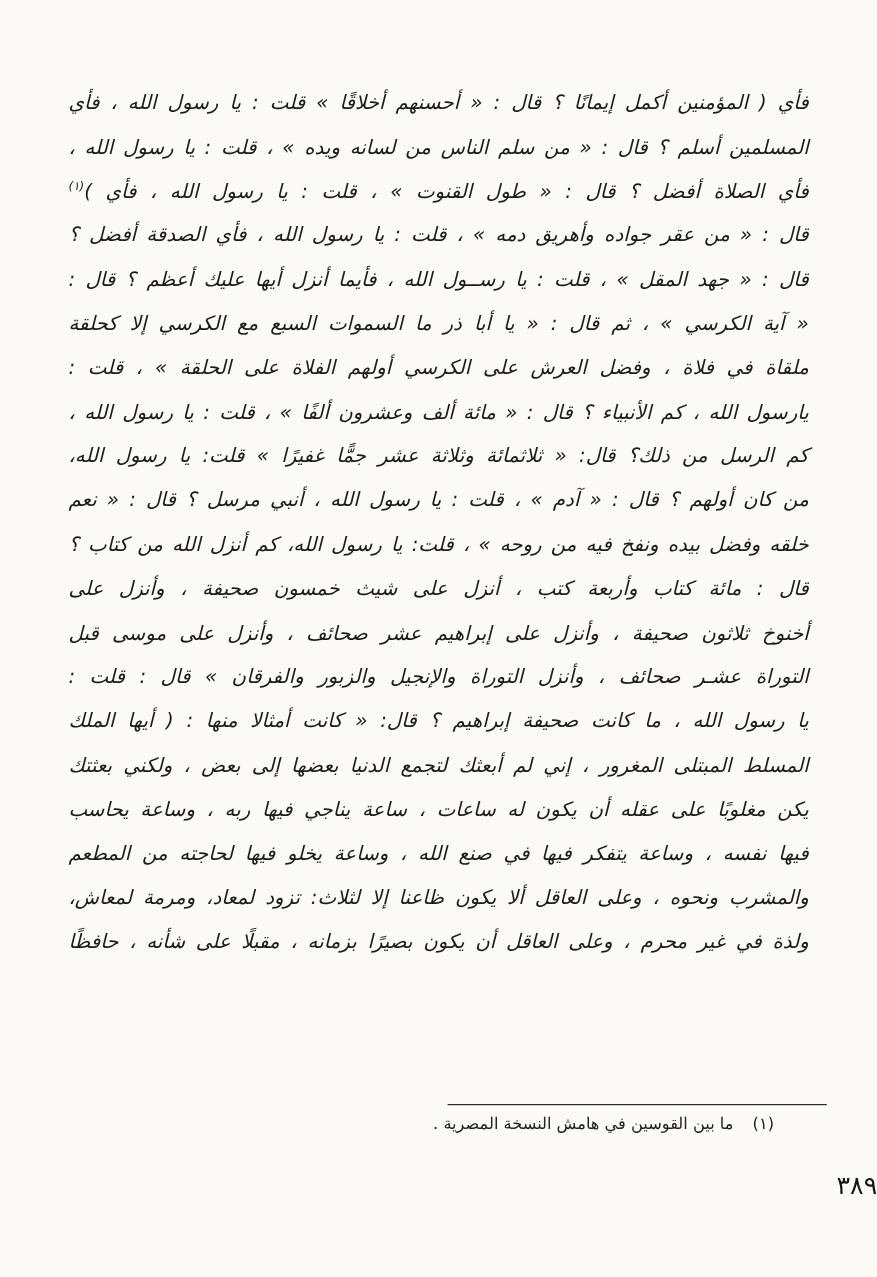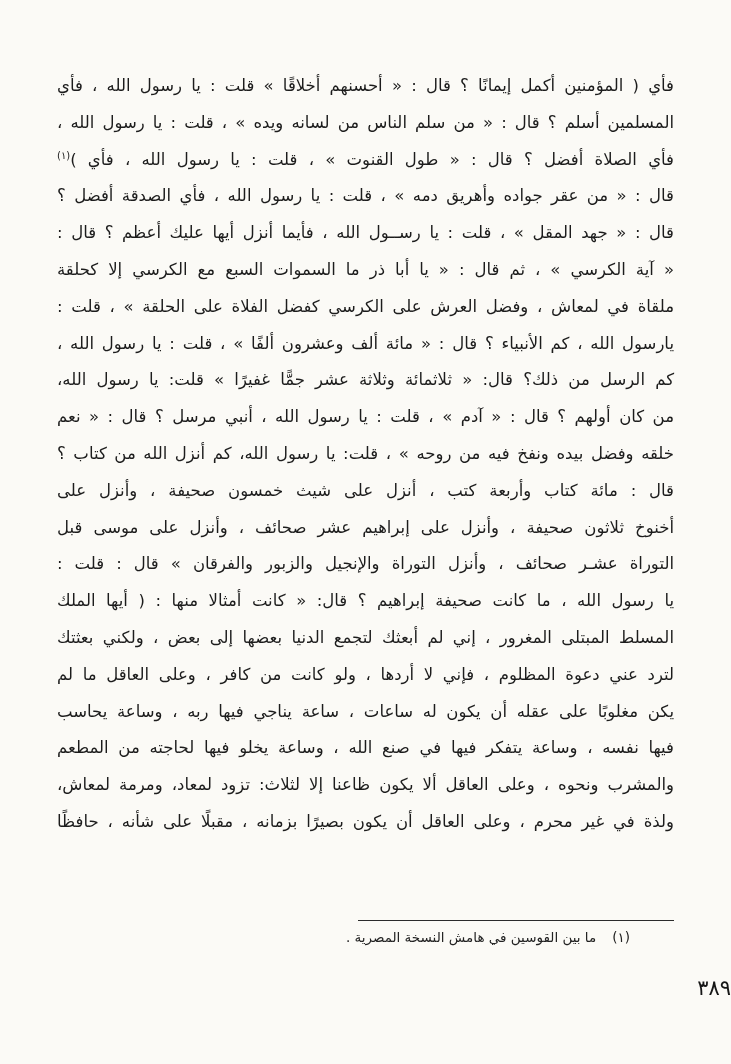--- a/index.html
+++ b/index.html
@@ -12,36 +12,37 @@
     overflow:hidden;
   }
   .page {
     position:absolute; inset:0;
     background:#fbfaf6;
   }
   .text-block {
     position:absolute;
     top:68px; right:57px; left:57px;
     direction:rtl;
+    font-style:italic;
   }
   .line {
     font-size:16.5px;
     line-height:36.8px;
     text-align:justify;
     text-align-last:justify;
     word-spacing:1px;
   }
   .line sup {
     font-size:10px;
     vertical-align:super;
     line-height:0;
   }
   .footnote-area {
     position:absolute;
-    right:57px; left:57px; top:920px;
+    right:42px; left:57px; top:920px;
     direction:rtl;
   }
   .footnote-rule {
     width:316px;
     border-top:1.5px solid #2b2b2b;
     margin-bottom:8px;
   }
   .footnote {
     font-size:13.5px;
     padding-right:44px;
@@ -62,31 +63,30 @@
 
 <div class="page">
 
   <div class="text-block" id="lines-container">
       <div class="line"><span>فأي ( المؤمنين أكمل إيمانًا ؟ قال : « أحسنهم أخلاقًا » قلت : يا رسول الله ، فأي</span></div>
       <div class="line"><span>المسلمين أسلم ؟ قال : « من سلم الناس من لسانه ويده » ، قلت : يا رسول الله ،</span></div>
       <div class="line"><span>فأي الصلاة أفضل ؟ قال : « طول القنوت » ، قلت : يا رسول الله ، فأي )</span><sup>(١)</sup></div>
       <div class="line"><span>قال : « من عقر جواده وأهريق دمه » ، قلت : يا رسول الله ، فأي الصدقة أفضل ؟</span></div>
       <div class="line"><span>قال : « جهد المقل » ، قلت : يا رســول الله ، فأيما أنزل أيها عليك أعظم ؟ قال :</span></div>
       <div class="line"><span>« آية الكرسي » ، ثم قال : « يا أبا ذر ما السموات السبع مع الكرسي إلا كحلقة</span></div>
-      <div class="line"><span>ملقاة في لمعاش ، وفضل العرش على الكرسي كفضل الفلاة على الحلقة » ، قلت :</span></div>
+      <div class="line"><span>ملقاة في فلاة ، وفضل العرش على الكرسي أولهم الفلاة على الحلقة » ، قلت :</span></div>
       <div class="line"><span>يارسول الله ، كم الأنبياء ؟ قال : « مائة ألف وعشرون ألفًا » ، قلت : يا رسول الله ،</span></div>
       <div class="line"><span>كم الرسل من ذلك؟ قال: « ثلاثمائة وثلاثة عشر جمًّا غفيرًا » قلت: يا رسول الله،</span></div>
       <div class="line"><span>من كان أولهم ؟ قال : « آدم » ، قلت : يا رسول الله ، أنبي مرسل ؟ قال : « نعم</span></div>
       <div class="line"><span>خلقه وفضل بيده ونفخ فيه من روحه » ، قلت: يا رسول الله، كم أنزل الله من كتاب ؟</span></div>
       <div class="line"><span>قال : مائة كتاب وأربعة كتب ، أنزل على شيث خمسون صحيفة ، وأنزل على</span></div>
       <div class="line"><span>أخنوخ ثلاثون صحيفة ، وأنزل على إبراهيم عشر صحائف ، وأنزل على موسى قبل</span></div>
       <div class="line"><span>التوراة عشـر صحائف ، وأنزل التوراة والإنجيل والزبور والفرقان » قال : قلت :</span></div>
       <div class="line"><span>يا رسول الله ، ما كانت صحيفة إبراهيم ؟ قال: « كانت أمثالا منها : ( أيها الملك</span></div>
       <div class="line"><span>المسلط المبتلى المغرور ، إني لم أبعثك لتجمع الدنيا بعضها إلى بعض ، ولكني بعثتك</span></div>
-      <div class="line"><span>لترد عني دعوة المظلوم ، فإني لا أردها ، ولو كانت من كافر ، وعلى العاقل ما لم</span></div>
       <div class="line"><span>يكن مغلوبًا على عقله أن يكون له ساعات ، ساعة يناجي فيها ربه ، وساعة يحاسب</span></div>
       <div class="line"><span>فيها نفسه ، وساعة يتفكر فيها في صنع الله ، وساعة يخلو فيها لحاجته من المطعم</span></div>
       <div class="line"><span>والمشرب ونحوه ، وعلى العاقل ألا يكون ظاعنا إلا لثلاث: تزود لمعاد، ومرمة لمعاش،</span></div>
       <div class="line"><span>ولذة في غير محرم ، وعلى العاقل أن يكون بصيرًا بزمانه ، مقبلًا على شأنه ، حافظًا</span></div>
     </div>
 
   <div class="footnote-area">
     <div class="footnote-rule"></div>
     <div class="footnote">
       <span class="fn-marker">(١)</span><span>ما بين القوسين في هامش النسخة المصرية .</span>

